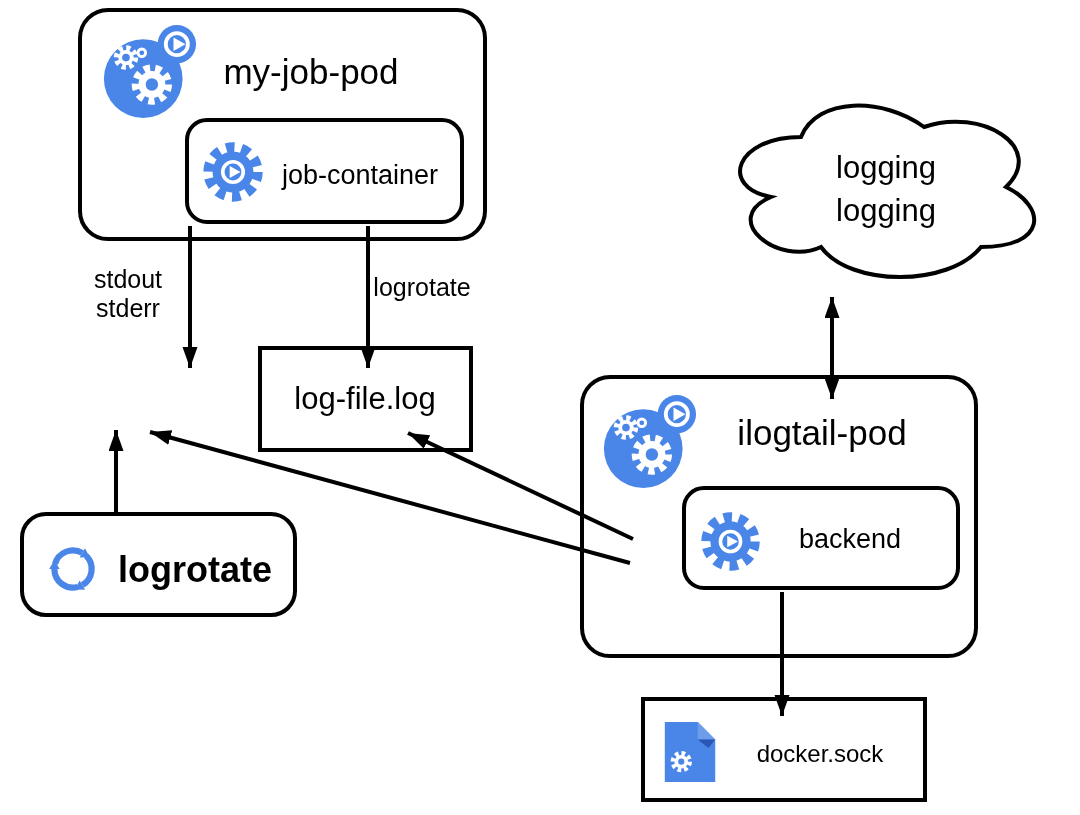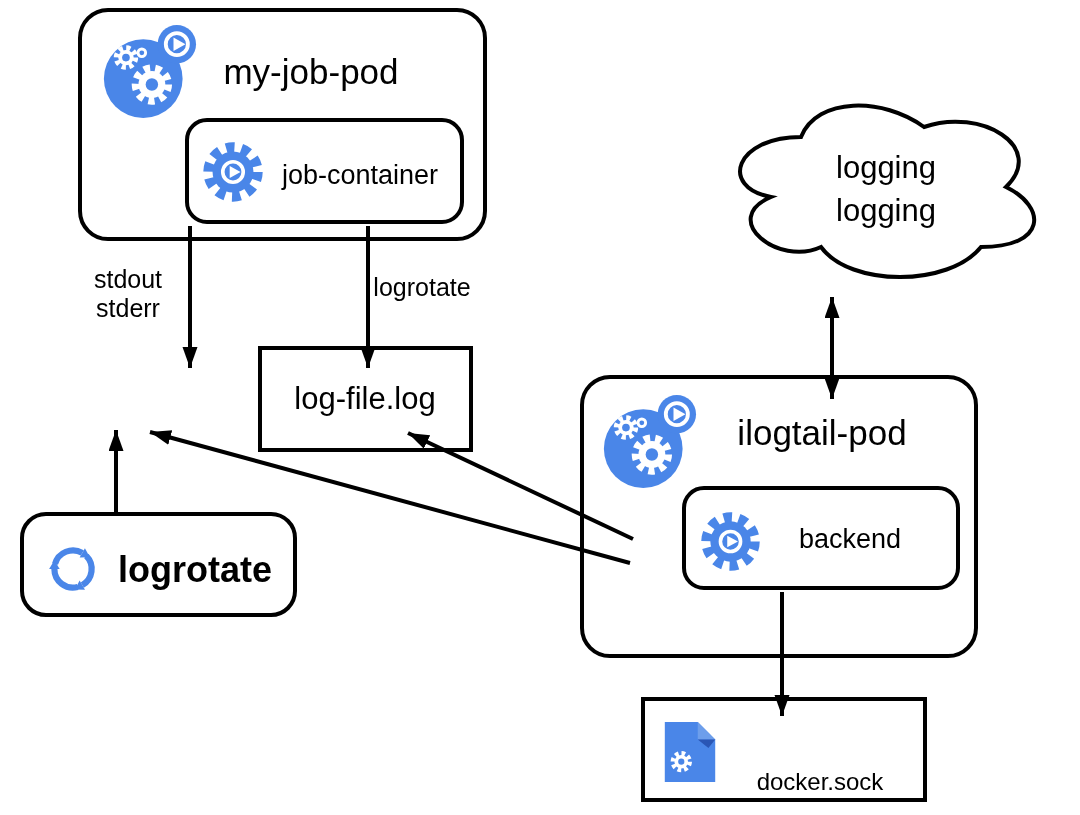--- a/index.html
+++ b/index.html
@@ -133,21 +133,21 @@
     <svg class="icon" style="left:17px; top:19px;" width="56" height="64" viewBox="0 0 56 66">
       <path d="M2,2 H36 L54,20 V64 H2 Z" fill="#4a86e8"></path>
       <polygon points="36,2 54,20 36,20" fill="#6d9eeb"></polygon>
       <polygon points="36,20 54,20 47,29" fill="#2a56b5"></polygon>
       <g>
         <circle cx="19" cy="43" r="8.5" fill="none" stroke="#fff" stroke-width="5" stroke-dasharray="3.7 2.97"></circle>
         <circle cx="19" cy="43" r="7" fill="#fff"></circle>
         <circle cx="19" cy="43" r="3.2" fill="#4a86e8"></circle>
       </g>
     </svg>
-    <div class="label sock-label" style="left:175px; top:52px;margin-top:28px;">
+    <div class="label sock-label" style="left:175px; top:52px;">
       <div>docker.sock</div>
     </div>
   </div>
 
   <div class="label edge-label" style="left:128px; top:294px;">
     <div>stdout</div>
     <div>stderr</div>
   </div>
   <div class="label edge-label" style="left:422px; top:287px;">logrotate</div>
 

